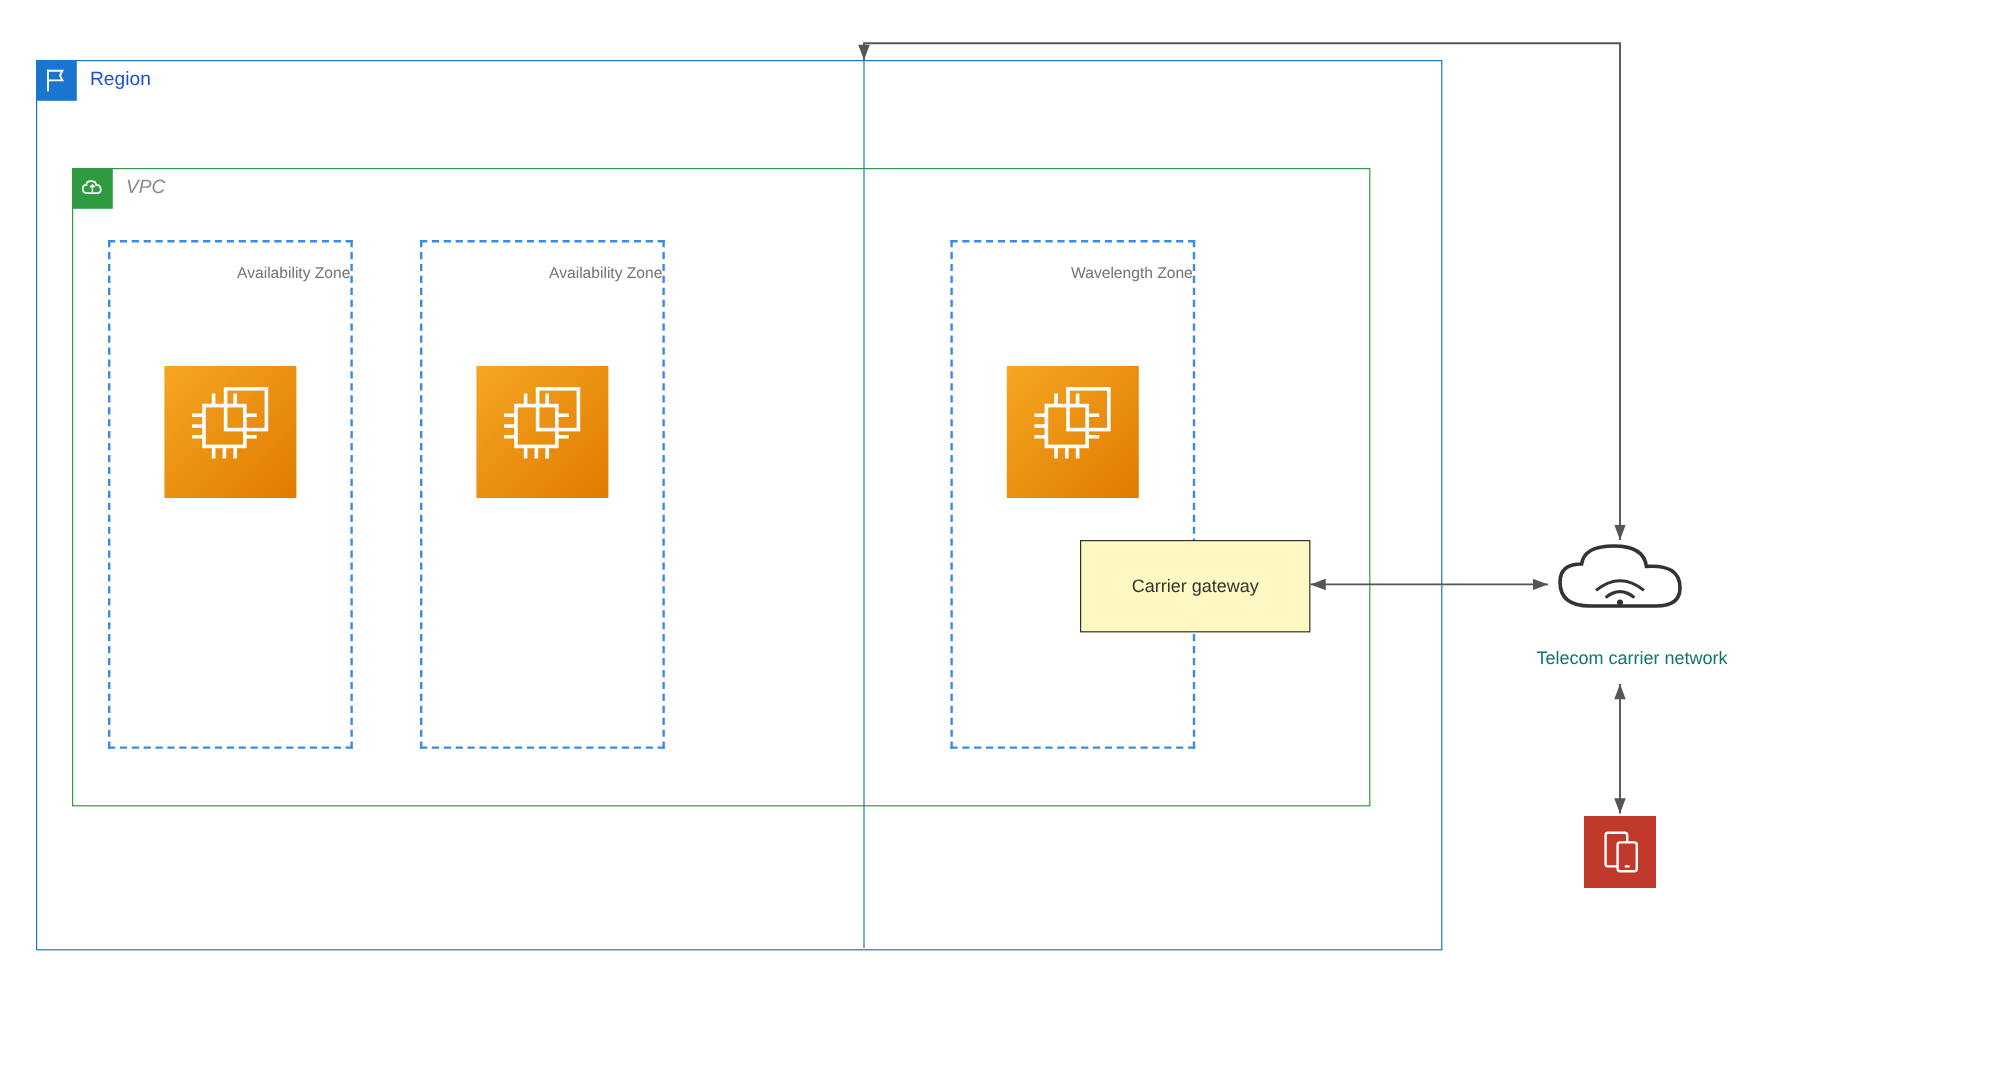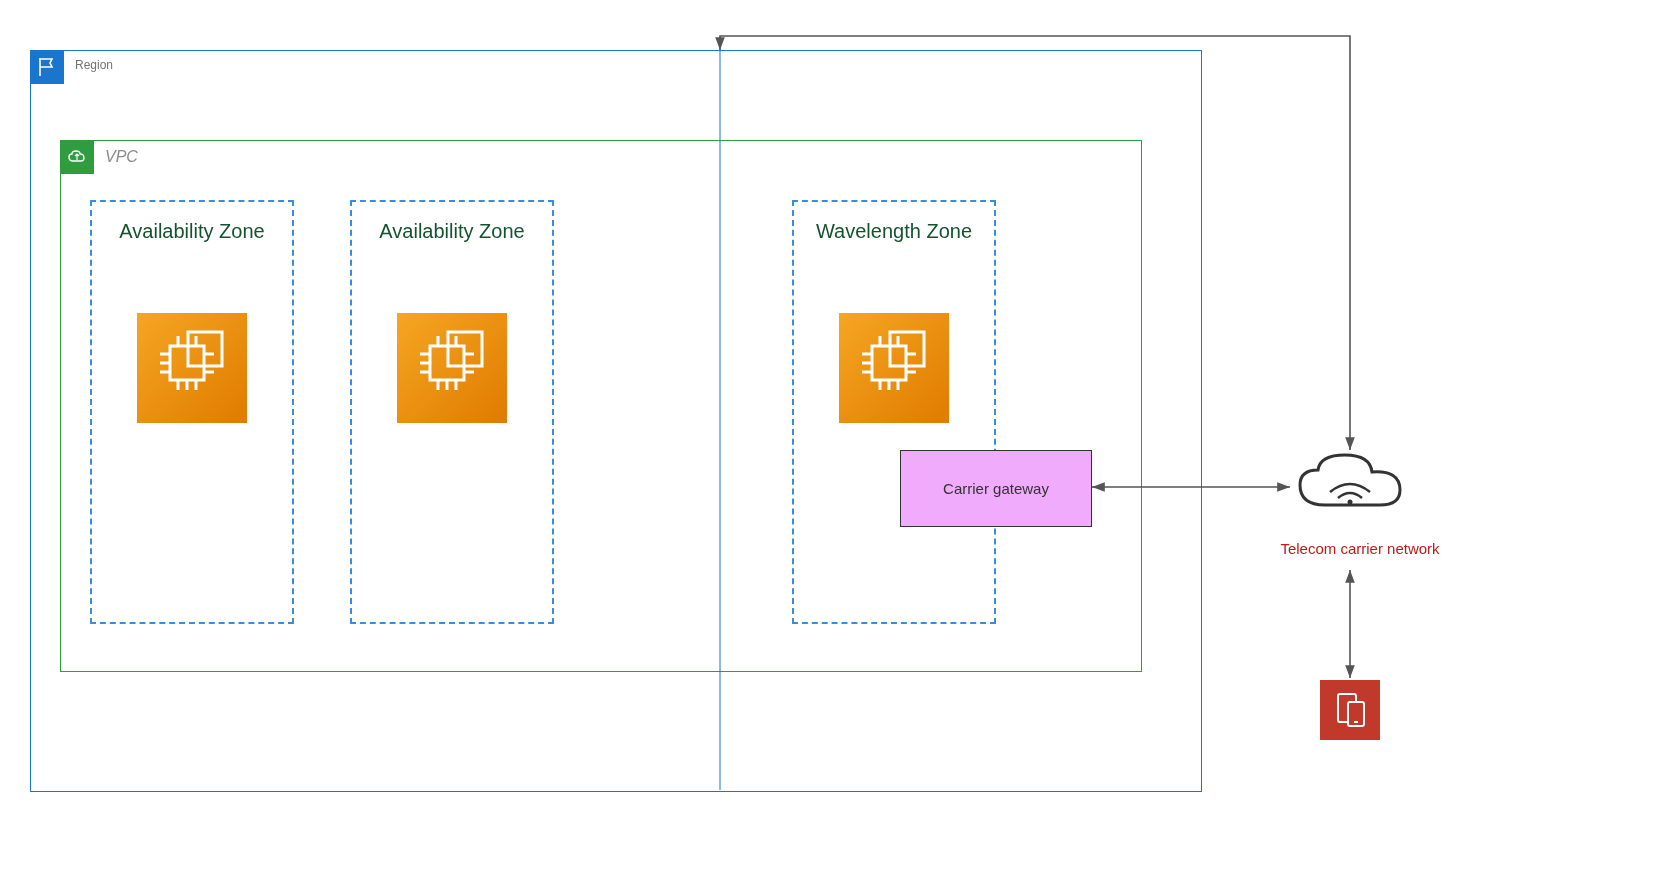--- a/index.html
+++ b/index.html
@@ -28,22 +28,22 @@
     height: 34px;
     background: #1a75cf;
     display: flex;
     align-items: center;
     justify-content: center;
   }
   .region-label {
     position: absolute;
     left: 44px;
     top: 7px;
-    color: #737373;
-    font-size: 12px;
+    color: #1d4ed8;
+    font-size: 16px;
   }
   .vpc-box {
     position: absolute;
     left: 60px;
     top: 140px;
     width: 1080px;
     height: 530px;
     border: 1px solid #2e9c3f;
   }
   .vpc-tag {
@@ -69,64 +69,64 @@
     position: absolute;
     top: 200px;
     width: 200px;
     height: 420px;
     border: 2px dashed #3a8dde;
   }
   .zone1 { left: 90px; }
   .zone2 { left: 350px; }
   .zone3 { left: 792px; }
   .zone-label {
-    text-align: center;
-    color: #14532d;
-    font-size: 20px;
+    text-align: right;
+    color: #737373;
+    font-size: 13px;
     margin-top: 18px;
   }
   .ec2-box {
     width: 110px;
     height: 110px;
     background: linear-gradient(135deg, #f5a623 0%, #e07b00 100%);
     margin: 70px auto 0 auto;
     position: relative;
     display: flex;
     align-items: center;
     justify-content: center;
   }
   .carrier-gateway {
     position: absolute;
     left: 900px;
     top: 450px;
     width: 190px;
     height: 75px;
     border: 1px solid #333;
-    background: #f0abfc;
+    background: #fef9c3;
     display: flex;
     align-items: center;
     justify-content: center;
     font-size: 15px;
     color: #333;
   }
   .cloud-icon {
     position: absolute;
     left: 1290px;
     top: 450px;
     width: 120px;
     height: 70px;
   }
   .telecom-label {
     position: absolute;
     left: 1250px;
     top: 540px;
     width: 220px;
     text-align: center;
     font-size: 15px;
-    color: #b91c1c;
+    color: #0f766e;
   }
   .device-box {
     position: absolute;
     left: 1320px;
     top: 680px;
     width: 60px;
     height: 60px;
     background: #c0392b;
     display: flex;
     align-items: center;

